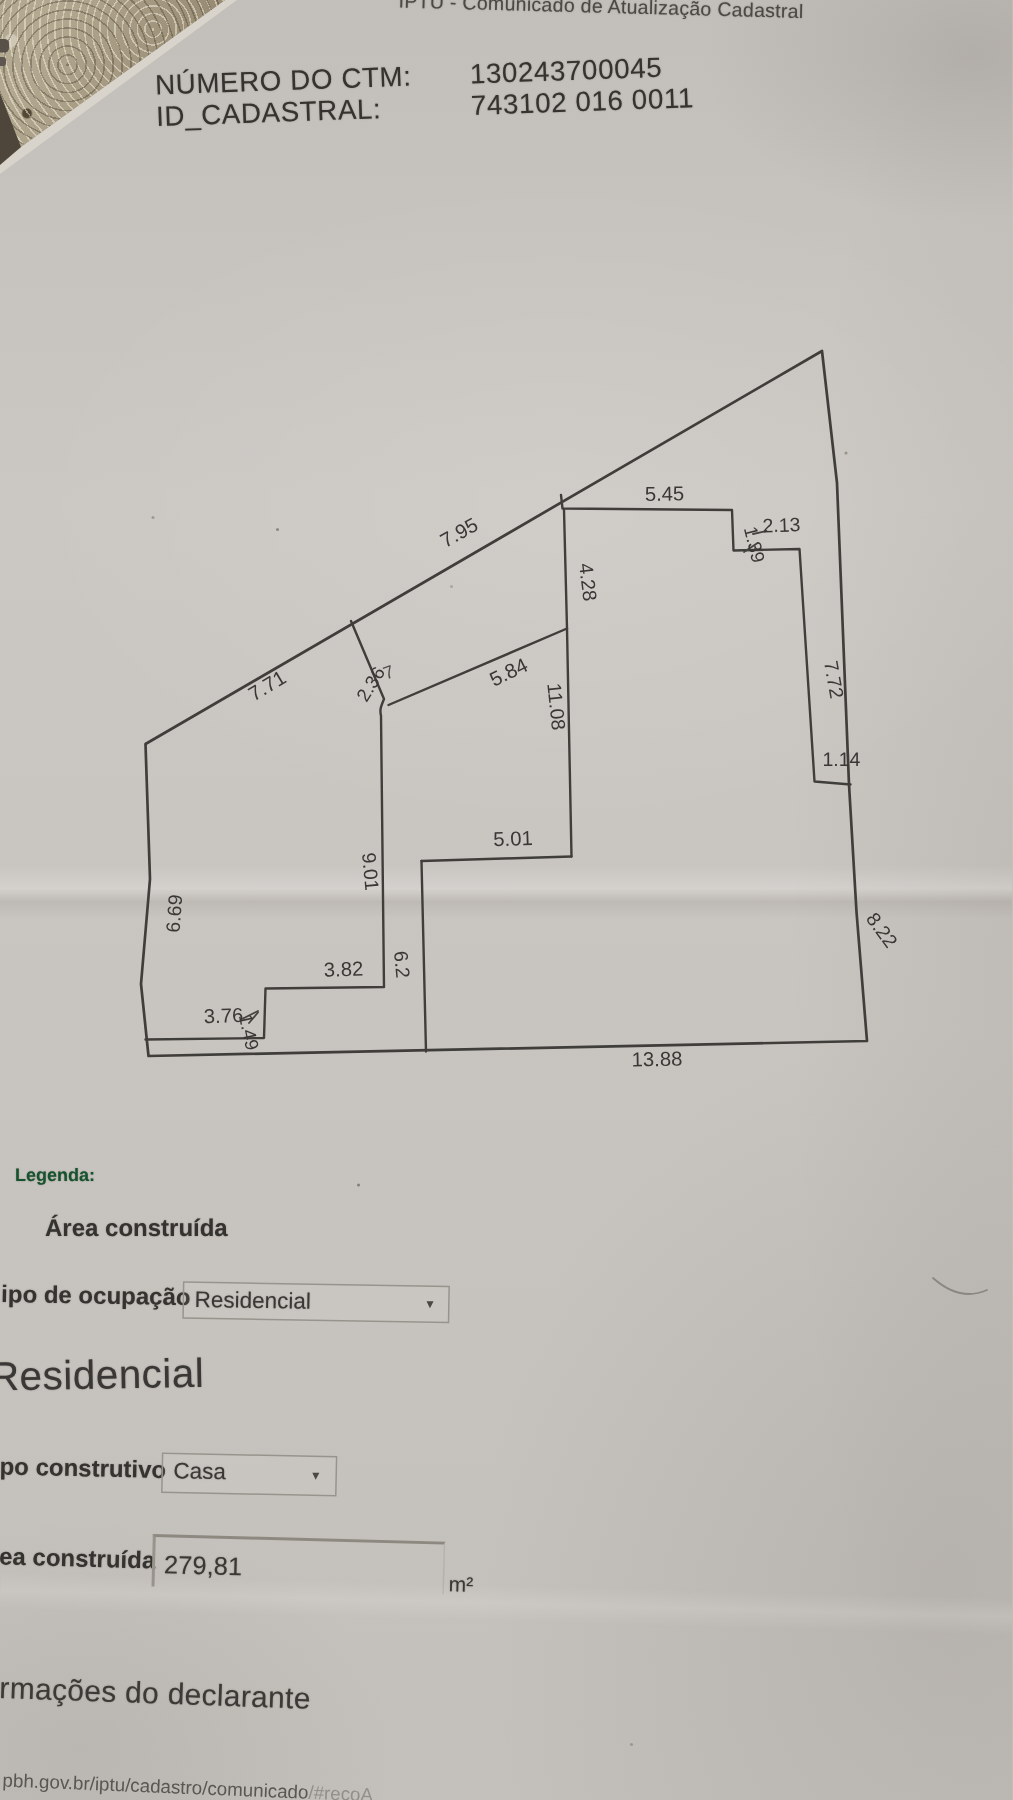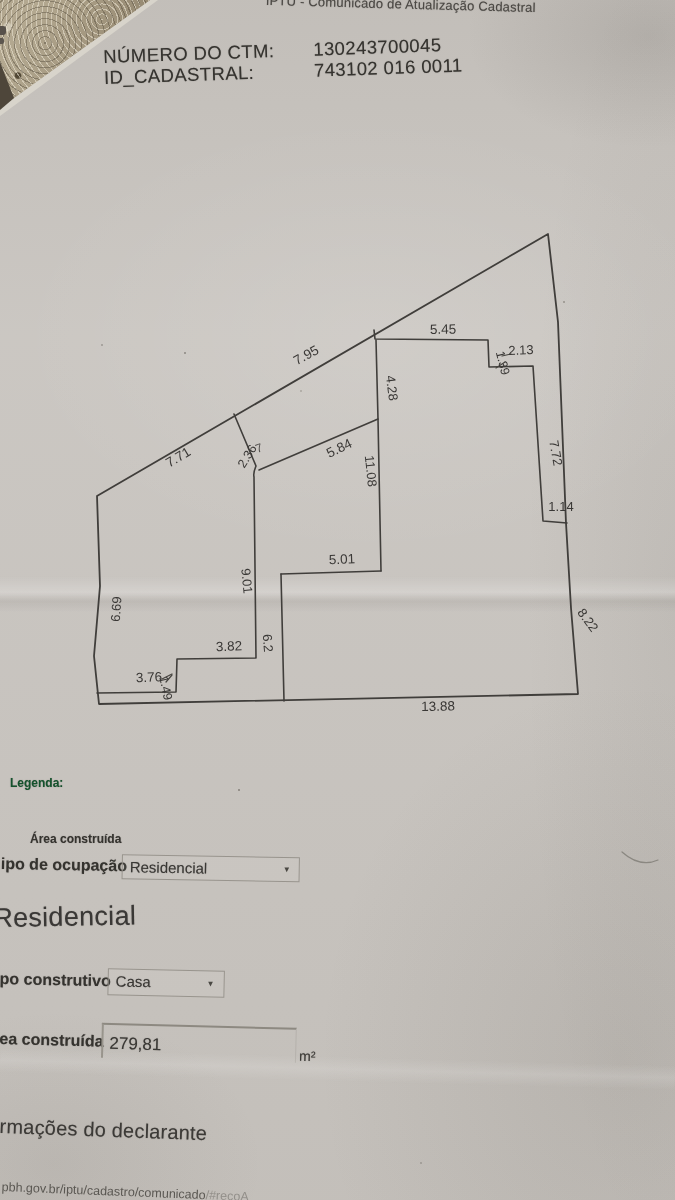--- a/index.html
+++ b/index.html
@@ -43,21 +43,21 @@
       238px 789px 0 rgba(86,82,74,0.6), 420px 1162px 0 rgba(86,82,74,0.35),
       300px 390px 0 rgba(86,82,74,0.3), 101px 344px 0 rgba(86,82,74,0.4);}
   
   .title{left:266px;top:-7px;font-size:13px;color:#4c4945;transform:rotate(1.5deg);
     transform-origin:left top;letter-spacing:0.2px;white-space:nowrap;}
   .ctm{left:103px;top:46px;transform:rotate(-2deg);transform-origin:left top;color:#35332f;}
   .ctm .row{display:flex;line-height:21px;font-size:18.5px;letter-spacing:0.4px;}
   .ctm .lab{width:210px;}
   .printsoft{text-shadow:0 0 1px rgba(58,55,52,0.45);}
   .legend-title{left:10px;top:776px;font-size:12px;font-weight:700;color:#14532d;}
-  .legend-item{left:30px;top:832px;font-size:12px;font-weight:700;color:#35332f;}
+  .legend-item{left:30px;top:811px;font-size:16px;font-weight:700;color:#35332f;}
   .row-occ{left:0;top:851px;width:400px;height:32px;transform:rotate(1deg);transform-origin:left top;}
   .row-occ .lbl{position:absolute;left:1px;top:4px;font-size:16px;font-weight:700;color:#35332f;}
   .combo{position:absolute;border:1px solid #98948d;background:rgba(255,255,255,0.06);}
   .combo .val{position:absolute;left:7px;top:3px;font-size:15px;color:#3a3835;white-space:nowrap;}
   .combo .caret{position:absolute;top:7px;font-size:8px;color:#4a4843;}
   .box-occ{left:122px;top:1px;width:176px;height:23px;}
   .box-occ .caret{left:160px;}
   .res-heading{left:-7px;top:903px;font-size:27px;color:#3a3836;transform:rotate(-1deg);
     transform-origin:left top;letter-spacing:0.3px;}
   .row-con{left:0;top:964px;width:300px;height:32px;transform:rotate(1.2deg);transform-origin:left top;}

